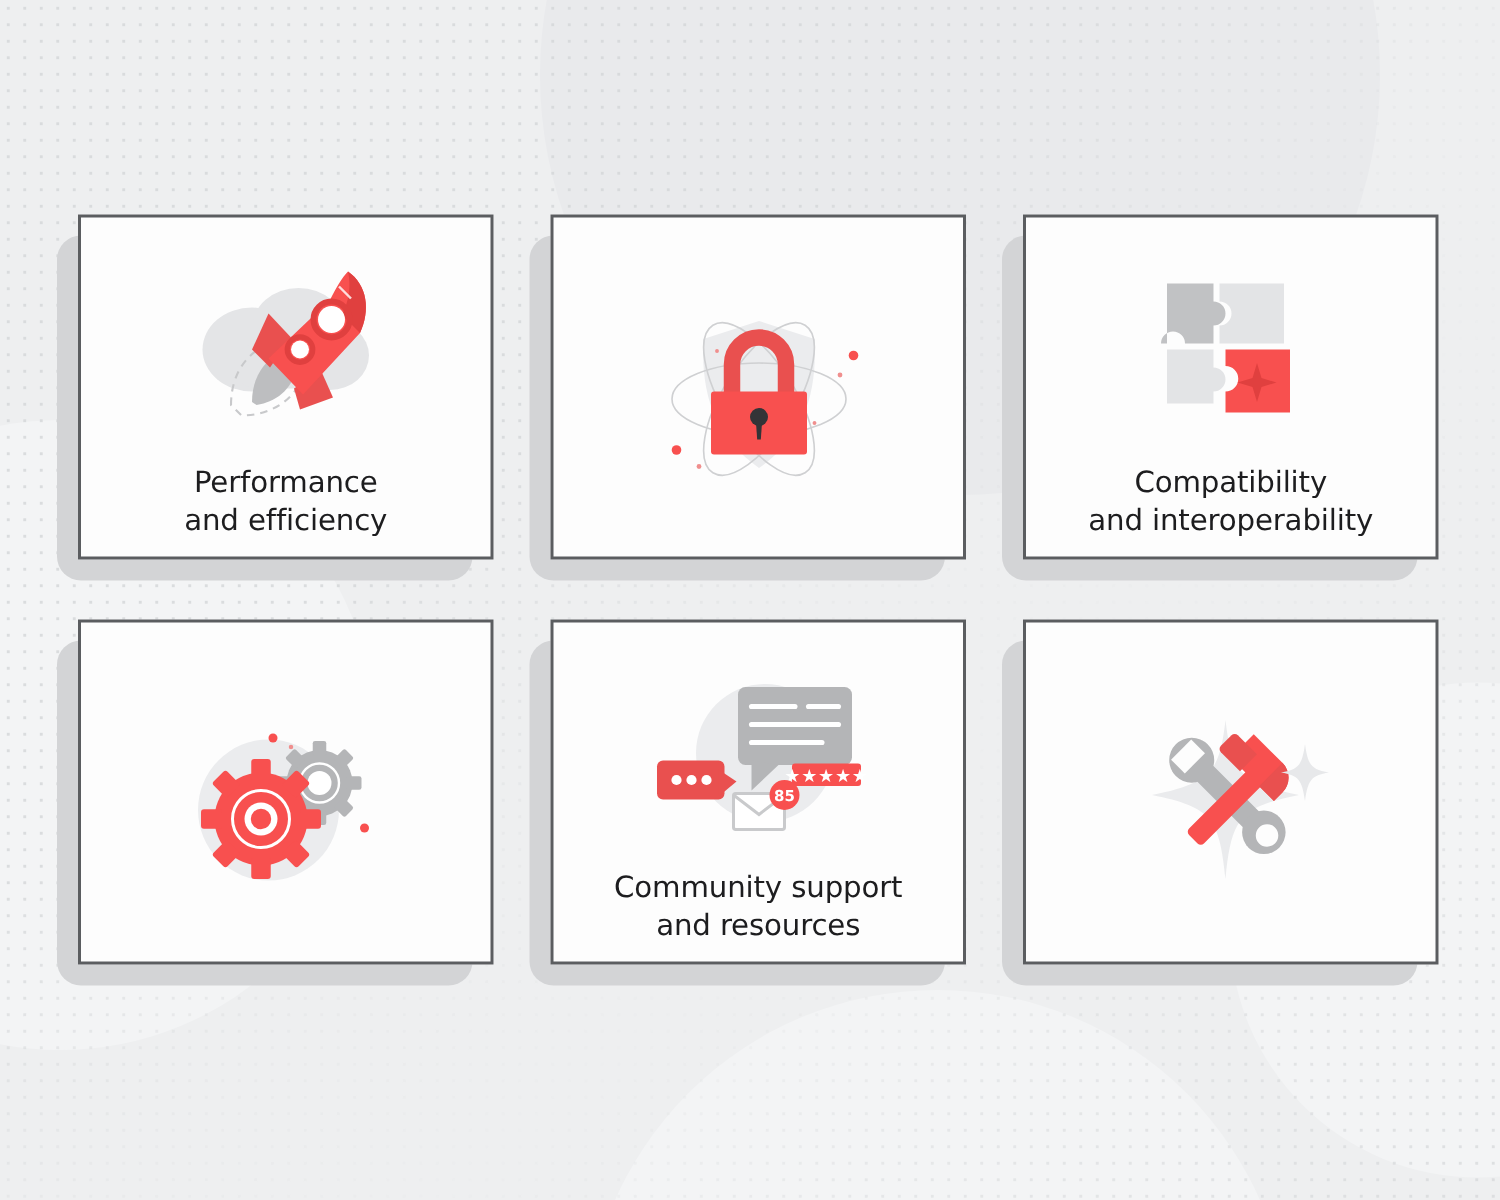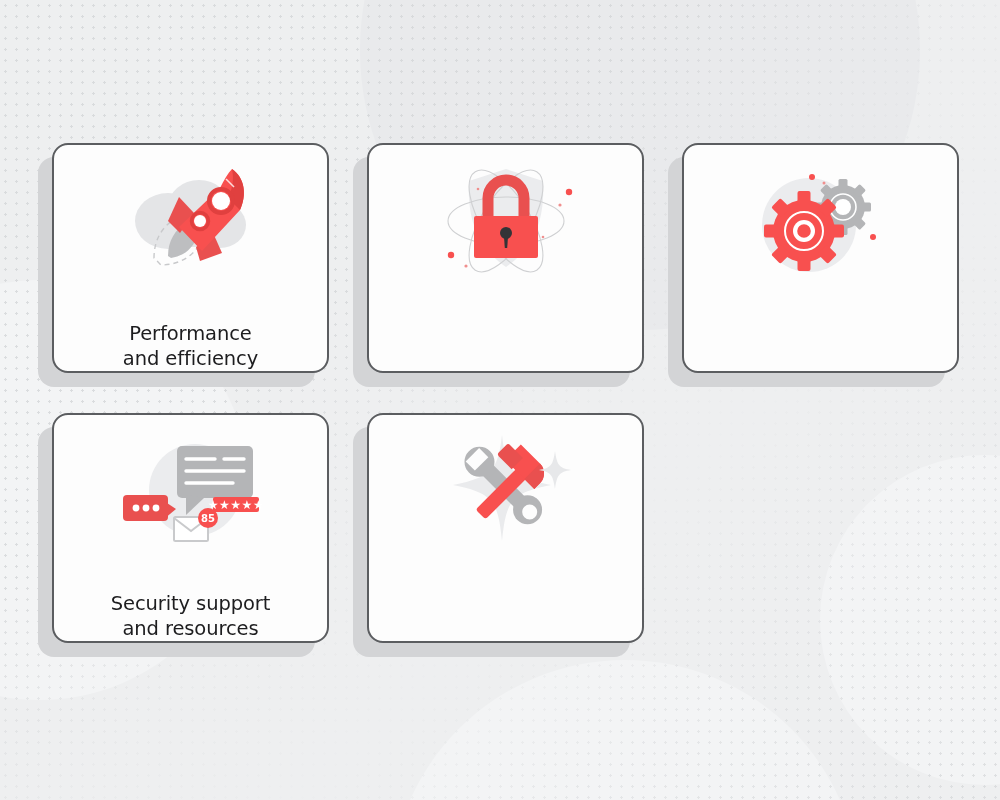--- a/index.html
+++ b/index.html
@@ -88,26 +88,26 @@
   }
 
   .card {
     position: absolute;
     left: 0;
     top: 0;
     width: 277px;
     height: 230px;
     background: #fdfdfd;
     border: 2px solid #5b5d60;
-    border-radius: 16px;
+    border-radius: 0;
     z-index: 1;
     display: flex;
     flex-direction: column;
     align-items: center;
-    justify-content: space-between;
+    justify-content: center;
     padding-top: 14px;
   }
 
   .card-icon {
     width: 150px;
     height: 122px;
     display: block;
     flex: 0 0 auto;
   }
 
@@ -195,20 +195,39 @@
         <circle cx="138" cy="33" r="3.2" fill="#f8504f"></circle>
         <circle cx="20" cy="96" r="3.2" fill="#f8504f"></circle>
         <circle cx="129" cy="46" r="1.6" fill="#f08f8e"></circle>
         <circle cx="35" cy="107" r="1.6" fill="#f08f8e"></circle>
         <circle cx="47" cy="30" r="1.3" fill="#f08f8e"></circle>
         <circle cx="112" cy="78" r="1.3" fill="#f08f8e"></circle>
       </svg>
     </div>
   </div>
 
+  <div class="card-slot">
+    <div class="card-shadow"></div>
+    <div class="card">
+      <svg class="card-icon" viewBox="0 0 150 122">
+
+        <path d="M32 18 H63 V30 a8 8 0 0 1 0 16 V58 H44 a8 8 0 0 0 -16 0 H32 Z" fill="#c1c2c4"></path>
+
+        <path d="M67 18 H110 V58 H67 V46 a8 8 0 0 0 0 -16 Z" fill="#e3e4e6"></path>
+
+        <path d="M32 62 H63 V74 a8 8 0 0 1 0 16 V98 H32 Z" fill="#e3e4e6"></path>
+
+        <path d="M71 62 H114 V104 H71 V90 a8.5 8.5 0 0 0 0 -17 Z" fill="#f8504f"></path>
+
+        <path d="M92 71 L95 81 L105 84 L95 87 L92 97 L89 87 L79 84 L89 81 Z" fill="#e0403f"></path>
+      </svg>
+      <div class="card-title">Compatibility
+and interoperability</div>
+    </div>
+  </div>
 
   <div class="card-slot">
     <div class="card-shadow"></div>
     <div class="card">
       <svg class="card-icon" viewBox="0 0 150 122">
 
         <circle cx="63" cy="66" r="47" fill="#ebecee"></circle>
 
         <g transform="translate(97,48)">
           <g fill="#b4b5b7">
@@ -289,21 +308,21 @@
         <g>
           <rect x="58" y="88" width="34" height="24" rx="1.5" fill="#ffffff" stroke="#c9cacc" stroke-width="2"></rect>
           <path d="M58 89 L75 102 L92 89" fill="none" stroke="#c9cacc" stroke-width="2"></path>
         </g>
 
         <g>
           <circle cx="92" cy="89" r="10" fill="#f8504f"></circle>
           <text x="92" y="93" text-anchor="middle" font-family="DejaVu Sans, sans-serif" font-size="10" font-weight="bold" fill="#ffffff">85</text>
         </g>
       </svg>
-      <div class="card-title">Security support
+      <div class="card-title">Community support
 and resources</div>
     </div>
   </div>
 
   <div class="card-slot">
     <div class="card-shadow"></div>
     <div class="card">
       <svg class="card-icon" viewBox="0 0 150 122">
 
         <path d="M71 6 C75 40 80 48 120 56 C80 64 75 72 71 112 C67 72 62 64 22 56 C62 48 67 40 71 6 Z" fill="#eaebed"></path>

